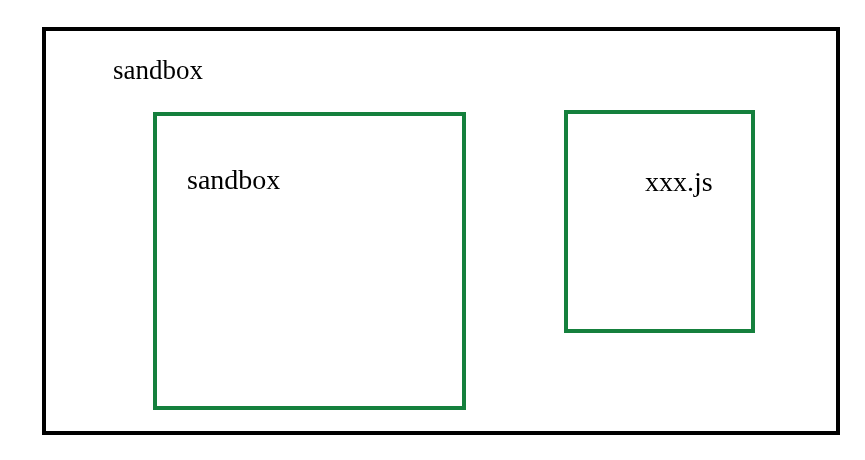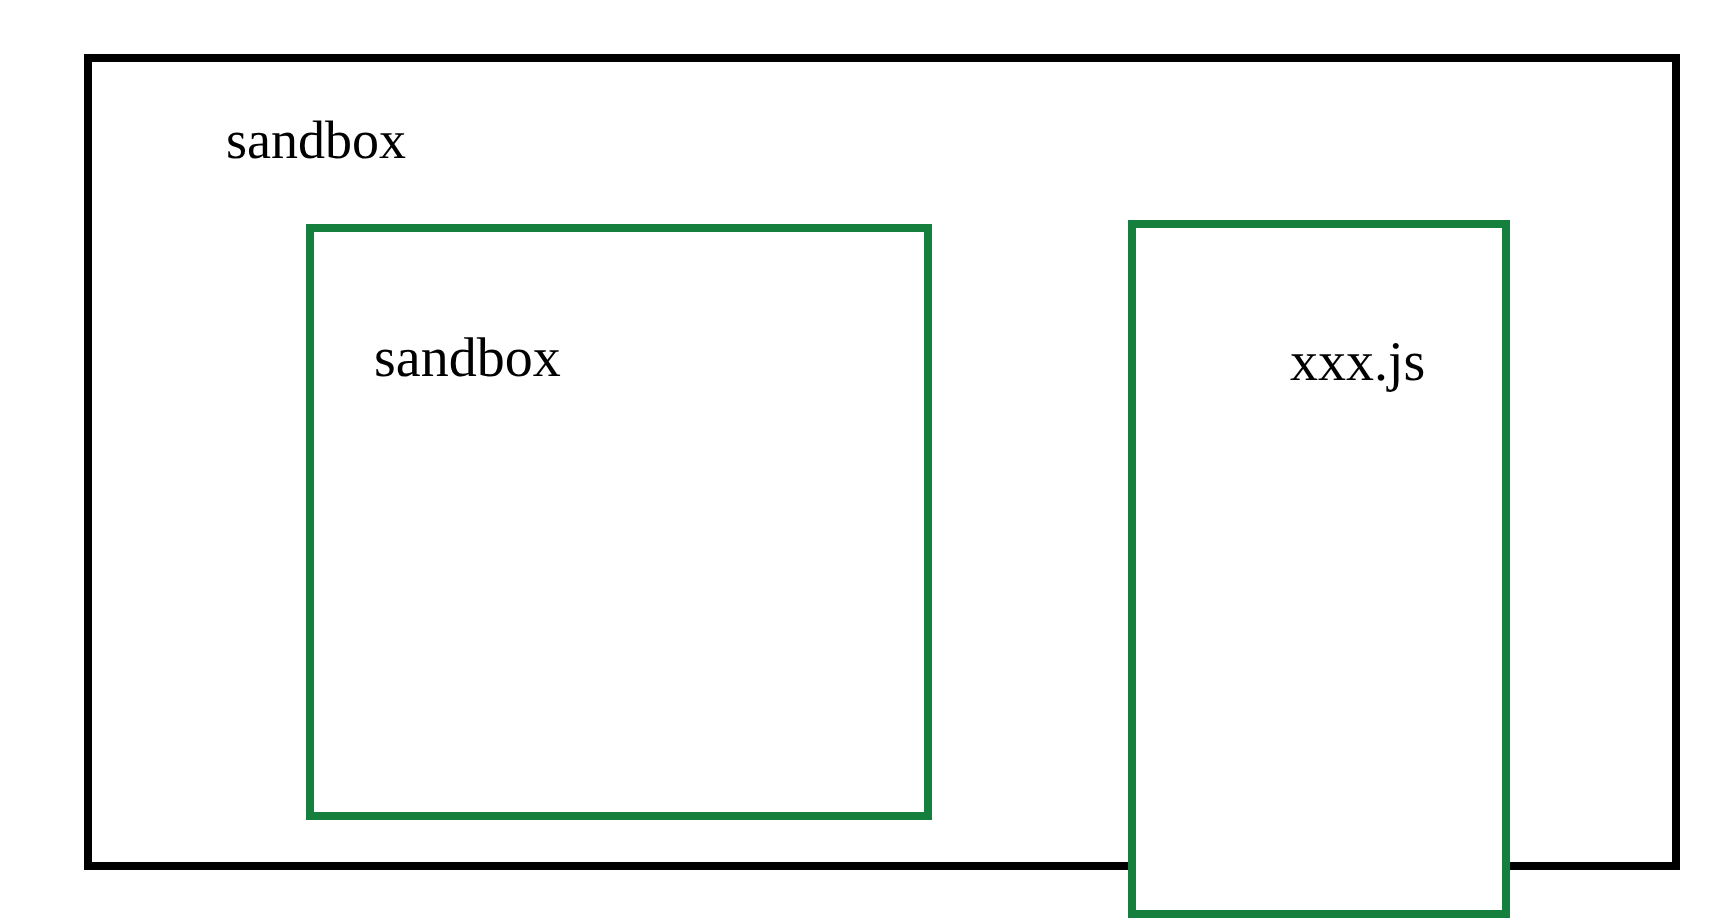--- a/index.html
+++ b/index.html
@@ -43,21 +43,21 @@
   .inner-box.sandbox-box {
     left: 107px;
     top: 81px;
     width: 313px;
     height: 298px;
   }
   .inner-box.xxxjs-box {
     left: 518px;
     top: 79px;
     width: 191px;
-    height: 349px;
+    height: 223px;
   }
   .inner-label {
     position: absolute;
     font-size: 28px;
     line-height: 1.15;
     white-space: nowrap;
   }
   .sandbox-label {
     left: 30px;
     top: 48px;

